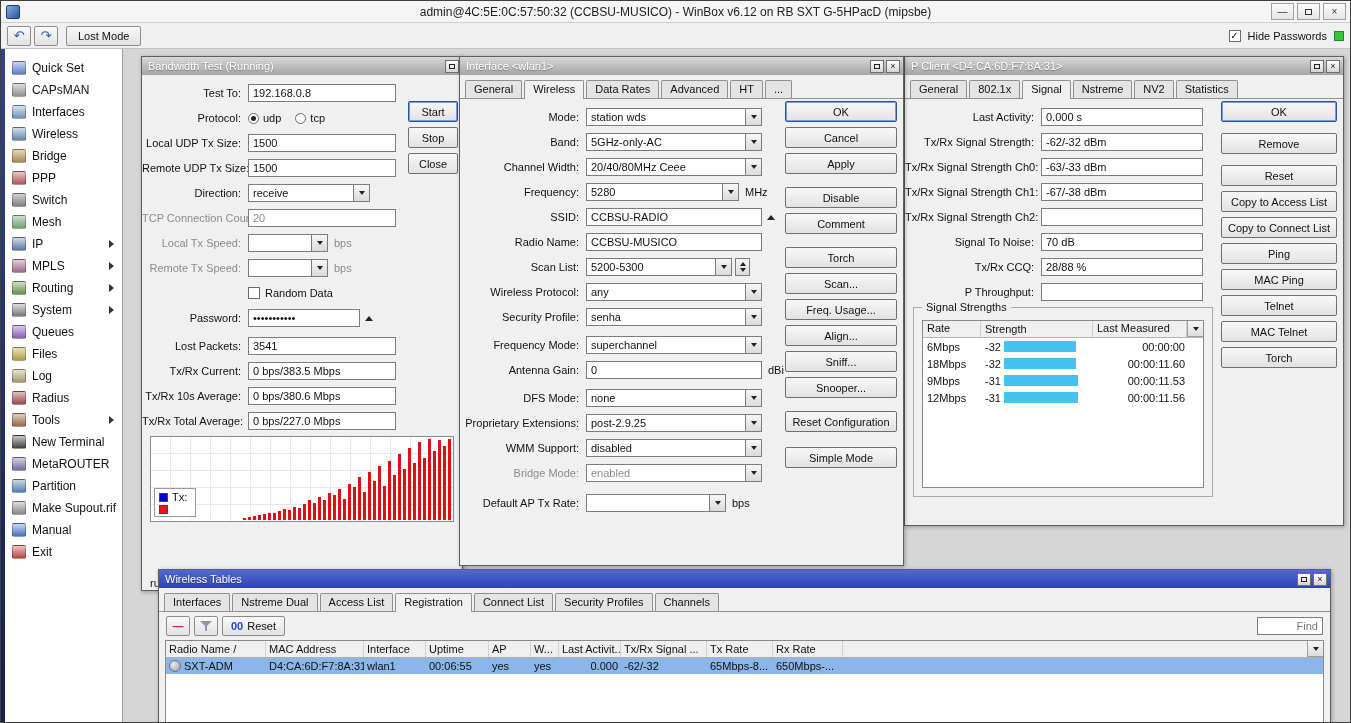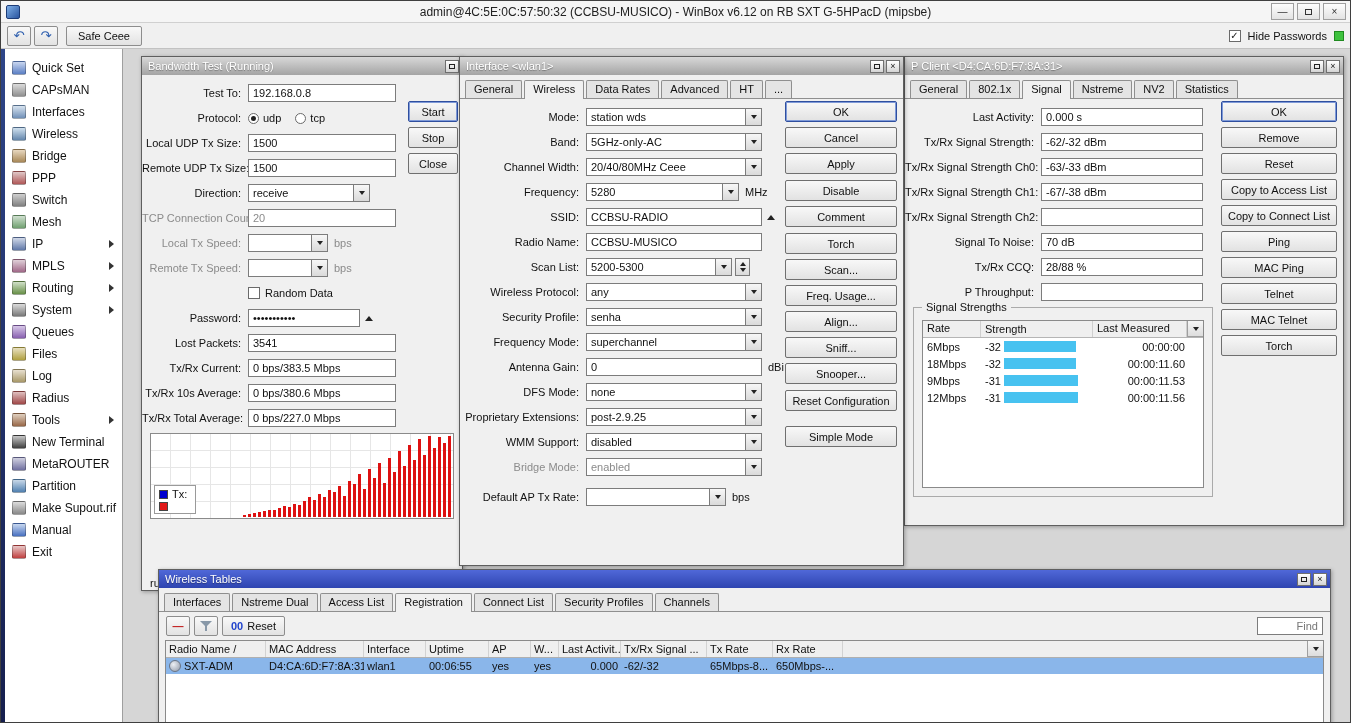--- a/index.html
+++ b/index.html
@@ -66,21 +66,21 @@
 .unit{margin-left:6px;white-space:nowrap}
 .grayed .lab,.grayed .box,.grayed .unit{color:#8b8b8b}
 .radio{width:11px;height:11px;border:1px solid #6a6a6a;border-radius:50%;background:#fff;position:relative;margin-right:4px;flex:0 0 11px}
 .radio.on::after{content:"";position:absolute;left:2px;top:2px;right:2px;bottom:2px;border-radius:50%;background:#202020}
 .cbx{width:12px;height:12px;border:1px solid #6a6a6a;background:#fff;margin-right:5px;flex:0 0 12px}
 .rlbl{margin-right:14px}
 
 .btn{height:21px;border:1px solid #6f6f6f;border-radius:2px;background:linear-gradient(#f8f8f8,#e2e2e2);display:flex;align-items:center;justify-content:center;padding:0 6px;white-space:nowrap}
 .btn.def{border-color:#2f4f9f;box-shadow:inset 0 0 0 1px #7f9ad8}
 .btncol{position:absolute;display:flex;flex-direction:column;gap:5px}
-.g6{}.g8{margin-top:1px}.g10{margin-top:10px}
+.g6{margin-top:6px}.g8{margin-top:8px}.g10{margin-top:10px}
 
 
 .fw{width:148px}.dw{width:106px}.sw{width:64px}.uw{width:112px}
 .ivw{width:160px}.itw{width:176px}.ifr{width:137px}.isc{width:130px}.idf{width:124px}
 .apv{width:162px}
 
 
 .chart{margin:3px 8px 0;height:86px;background:#fff;border:1px solid #8a8a8a;position:relative;overflow:hidden;
 background-image:repeating-linear-gradient(to right,transparent 0 19px,#e6e6e6 19px 20px),repeating-linear-gradient(to bottom,transparent 0 16px,#e6e6e6 16px 17px)}
 .bars{position:absolute;right:2px;bottom:1px;top:1px;display:flex;align-items:flex-end;gap:2px}
@@ -140,21 +140,21 @@
       <span class="wcb">
           <span class="glyph-box"></span>
         </span>
       <span class="wcb">×</span>
     </span>
   </div>
 
   <div id="toolbar">
     <span class="tbtn ico">↶</span>
     <span class="tbtn ico" style="margin-left:3px">↷</span>
-    <span class="tbtn" id="safe-mode">Safe Ceee</span>
+    <span class="tbtn" id="safe-mode">Lost Mode</span>
     <span class="tb-right">
       <span class="chk">✓</span>
       <span>Hide Passwords</span>
       <span class="green"></span>
     </span>
   </div>
 
   <div id="brandstrip">
     <span id="brandtxt">RouterOS WinBox</span>
   </div>

